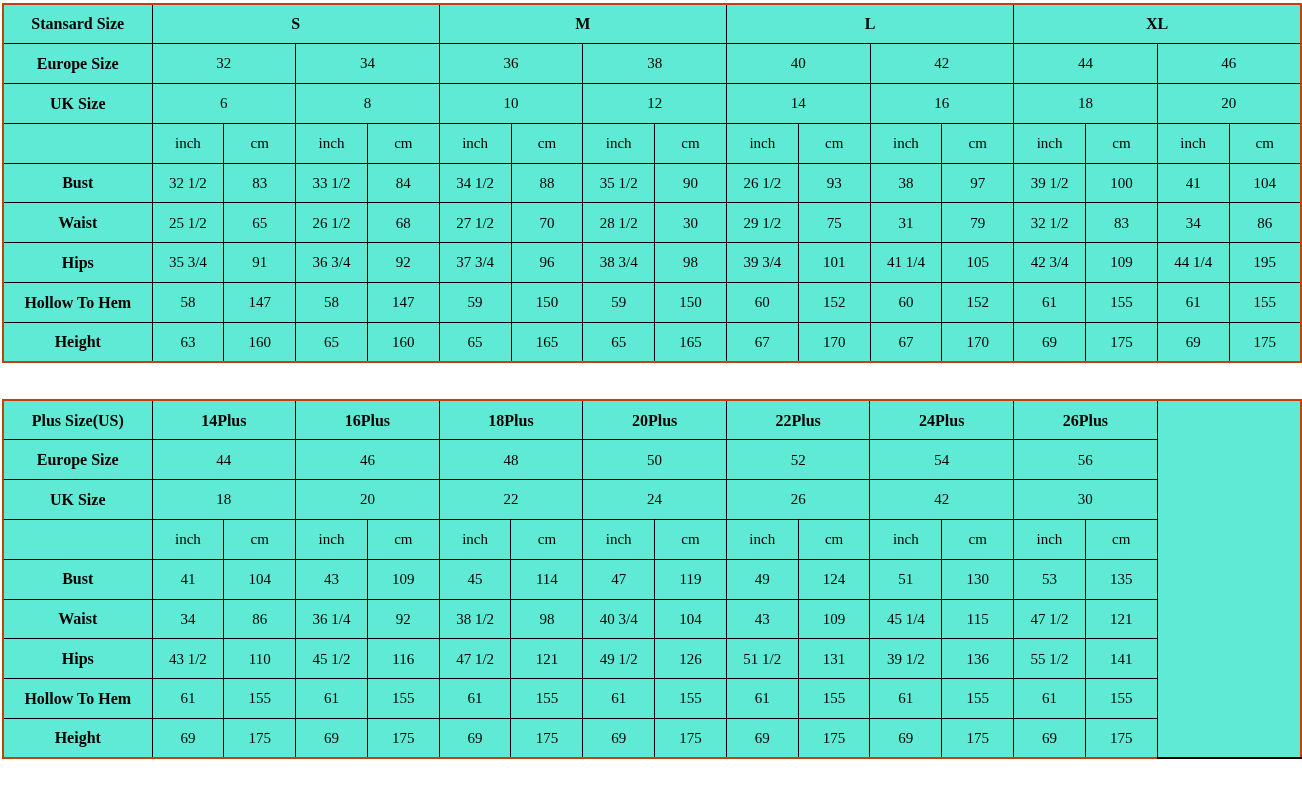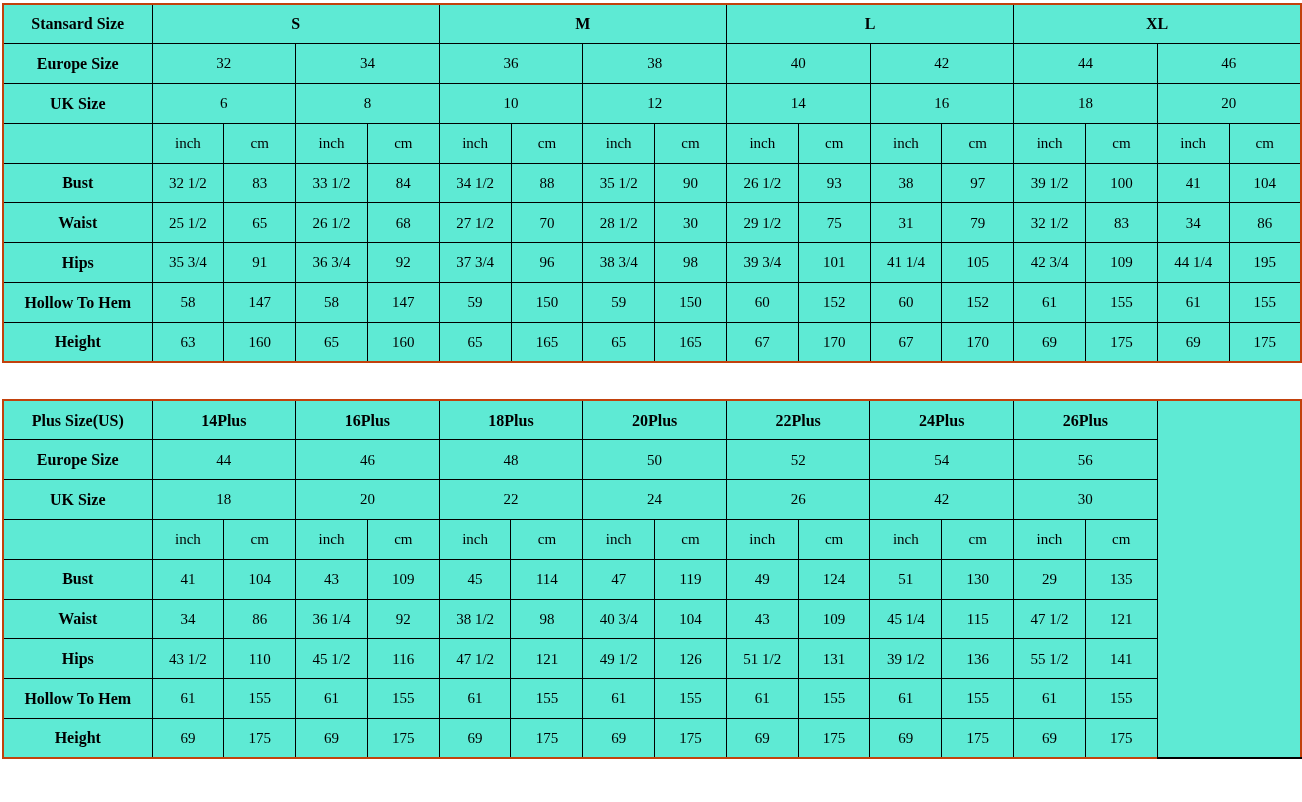--- a/index.html
+++ b/index.html
@@ -294,21 +294,21 @@
           <td>43</td>
           <td>109</td>
           <td>45</td>
           <td>114</td>
           <td>47</td>
           <td>119</td>
           <td>49</td>
           <td>124</td>
           <td>51</td>
           <td>130</td>
-          <td>29</td>
+          <td>53</td>
           <td>135</td>
         </tr>
         <tr>
           <td class="lbl">Waist</td>
           <td>34</td>
           <td>86</td>
           <td>36 1/4</td>
           <td>92</td>
           <td>38 1/2</td>
           <td>98</td>

